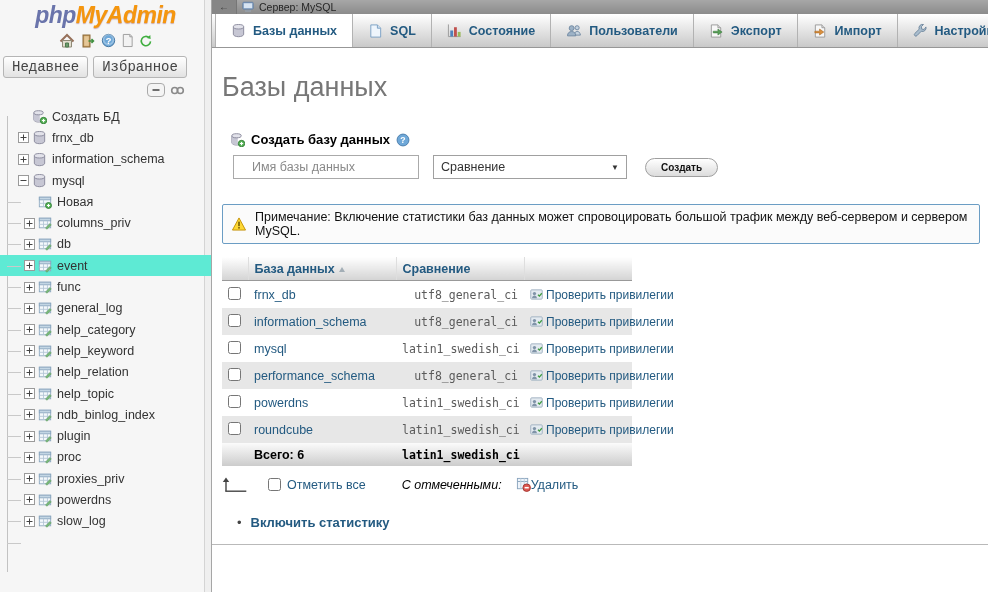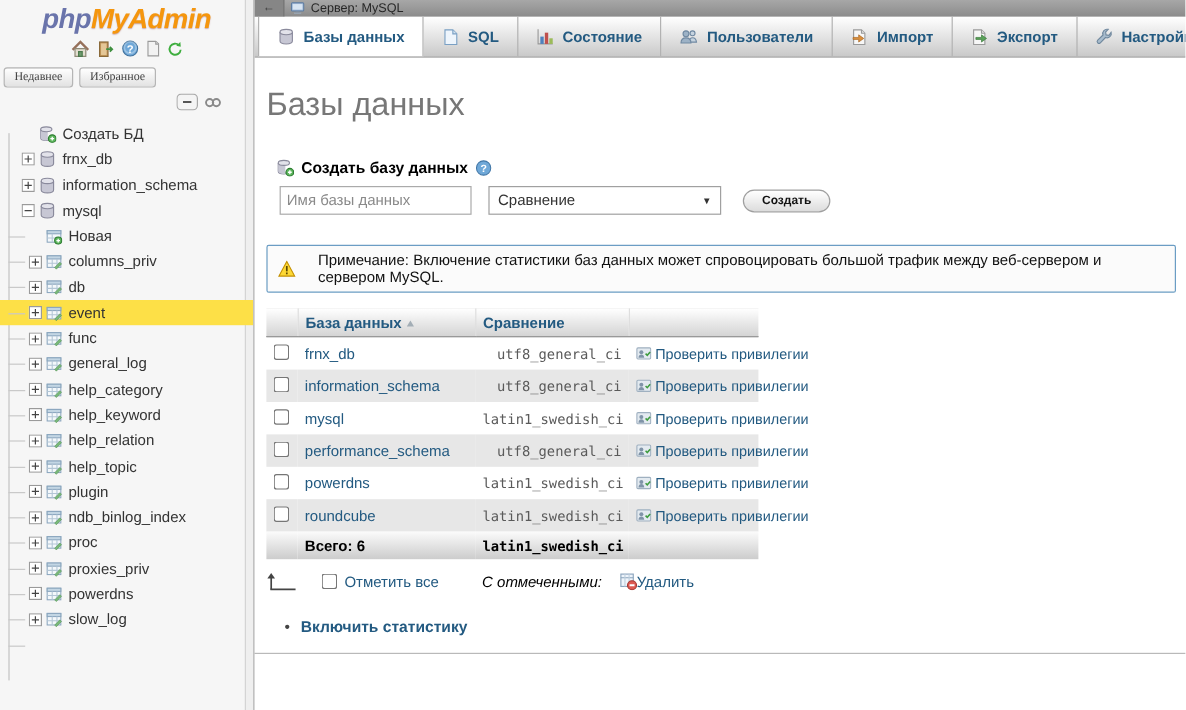--- a/index.html
+++ b/index.html
@@ -10,31 +10,31 @@
   .sidebar{width:212px;min-width:212px;height:592px;background:#f6f6f6;
     border-right:1px solid #a6a6a6;position:relative;box-sizing:border-box;}
   .resize-strip{position:absolute;right:0;top:0;bottom:0;width:6px;background:#efefef;
     border-left:1px solid #d4d4d4;}
   .logo{ text-align:center;margin-top:2px;font-size:23px;font-weight:bold;font-style:italic;
     letter-spacing:-0.5px;cursor:pointer;}
   .logo .php{color:#6a74ab;}
   .logo .my{color:#f5960d;text-shadow:0 1px 1px #caa;}
   .nav-icons{display:flex;justify-content:center;gap:5px;margin-top:3px;height:17px;align-items:center;}
   .side-tabs{display:flex;gap:5px;margin:7px 0 0 3px;}
-  .side-tab{font-size:10px;color:#444;background:linear-gradient(#fff,#e2e2e2);
+  .side-tab{font-size:14px;color:#444;background:linear-gradient(#fff,#e2e2e2);
     border:1px solid #b5b5b5;border-radius:3px;padding:2px 8px;cursor:pointer;
-    font-family:Liberation Serif, serif;}
+    font-family:Liberation Mono, monospace;}
   .panel-ctrl{display:flex;justify-content:flex-end;align-items:center;gap:5px;
     margin:4px 26px 0 0;height:16px;}
   .tree{position:relative;margin-top:8px;font-size:12.5px;height:470px;overflow:hidden;}
   .vguide{position:absolute;left:7px;top:10px;bottom:4px;width:0;
     border-left:1px solid #c2c2c2;}
   .trow{position:relative;display:flex;align-items:center;height:21.3px;white-space:nowrap;
     cursor:pointer;z-index:1;}
-  .trow.sel{background:#fde047;}
+  .trow.sel{background:#5eead4;}
   .trow.child::before{content:"";position:absolute;left:7px;top:50%;width:14px;height:1px;
     background:#c9c9c9;}
   .trow .exp{width:11px;height:11px;display:inline-flex;flex:none;background:#f6f6f6;}
   .trow .sp{width:11px;flex:none;}
   .trow .ti{margin-left:3px;display:inline-flex;flex:none;}
   .trow .lbl{margin-left:5px;color:#333;}
   .lv0{padding-left:18px;} .lv1{padding-left:24px;}
   .ic{display:inline-flex;align-items:center;}
 
   
@@ -48,31 +48,31 @@
     display:flex;align-items:stretch;overflow:hidden;white-space:nowrap;padding-left:3px;}
   .tab{display:inline-flex;align-items:center;gap:7px;padding:0 15px;font-size:12.5px;
     font-weight:bold;color:#235a81;border-right:1px solid #b2b2b2;cursor:pointer;flex:none;}
   .tab.first{border-left:1px solid #b2b2b2;}
   .tab.active{background:#fff;}
   .content{padding:0 8px 0 9px;flex:1;position:relative;}
   h1{font-size:27px;font-weight:normal;color:#777;margin:24px 0 0 1px;}
   .create-head{display:flex;align-items:center;gap:6px;margin:29px 0 0 9px;
     font-size:13px;font-weight:bold;color:#000;}
   .create-form{display:flex;align-items:center;margin:8px 0 0 12px;}
-  .txt-input{width:148px;height:16px;border:1px solid #aaa;padding:3px 5px;font-size:12.5px;
+  .txt-input{width:148px;height:16px;border:1px solid #aaa;padding:3px 18px;font-size:12.5px;
     font-family:"Liberation Sans",sans-serif;color:#333;}
   .txt-input::placeholder{color:#8a8a8a;}
   .select{width:178px;margin-left:14px;border:1px solid #a0a0a0;background:#fff;height:22px;
     display:flex;align-items:center;justify-content:space-between;padding:0 7px;font-size:12.5px;
     color:#333;cursor:pointer;}
   .select .arrow{font-size:8px;color:#333;}
   .pill-btn{margin-left:18px;border:1px solid #9f9f9f;border-radius:11px;
     background:linear-gradient(#ffffff,#dcdcdc);padding:3px 15px;font-size:10px;font-weight:bold;
     color:#111;cursor:pointer;font-family:"Liberation Sans",sans-serif;}
-  .notice{display:flex;align-items:center;gap:18px;border:1px solid #6b9dc4;border-radius:2px;
+  .notice{display:flex;align-items:center;gap:8px;border:1px solid #6b9dc4;border-radius:2px;
     background:#fbfbfb;margin:25px 0 0 1px;padding:5px 8px;font-size:12.5px;color:#111;}
 
   
   table.db{border-collapse:collapse;margin:13px 0 0 1px;font-size:12.5px;table-layout:fixed;width:410px;}
   table.db th{background:linear-gradient(#ffffff,#d4d4d4);border-bottom:1px solid #999;
     text-align:left;padding:4px 6px;height:15px;}
   table.db th + th{border-left:1px solid #dedede;}
   table.db th a{color:#235a81;text-decoration:none;font-weight:bold;}
   table.db td{padding:5px 6px;height:17px;vertical-align:middle;}
   tr.odd td{background:#e7e7e7;}
@@ -426,41 +426,41 @@
           <span class="ti">
             <svg width="14" height="14" viewBox="0 0 16 16">
               <rect x="1.5" y="2.5" width="13" height="11" fill="#f4f8fb" stroke="#8ba6be"></rect>
               <rect x="1.5" y="2.5" width="13" height="3" fill="#c3d6e4" stroke="#8ba6be"></rect>
               <line x1="6.3" y1="5.5" x2="6.3" y2="13.5" stroke="#b3c6d6"></line>
               <line x1="10.8" y1="5.5" x2="10.8" y2="13.5" stroke="#b3c6d6"></line>
               <line x1="1.5" y1="9.5" x2="14.5" y2="9.5" stroke="#b3c6d6"></line>
               <path d="M8.6 13.6l5-5 1.6 1.6-5 5z" fill="#79b879" stroke="#4e8f4e" stroke-width="0.5"></path>
             </svg>
           </span>
+          <span class="lbl">ndb_binlog_index</span>
+        </div>
+        <div class="trow lv1 child ">
+          <span class="exp">
+            <svg width="11" height="11" viewBox="0 0 11 11">
+              <rect x="0.5" y="0.5" width="10" height="10" fill="#fff" stroke="#9a9a9a"></rect>
+              <line x1="2.5" y1="5.5" x2="8.5" y2="5.5" stroke="#444"></line>
+              <line x1="5.5" y1="2.5" x2="5.5" y2="8.5" stroke="#444"></line>
+            </svg>
+          </span>
+          <span class="ti">
+            <svg width="14" height="14" viewBox="0 0 16 16">
+              <rect x="1.5" y="2.5" width="13" height="11" fill="#f4f8fb" stroke="#8ba6be"></rect>
+              <rect x="1.5" y="2.5" width="13" height="3" fill="#c3d6e4" stroke="#8ba6be"></rect>
+              <line x1="6.3" y1="5.5" x2="6.3" y2="13.5" stroke="#b3c6d6"></line>
+              <line x1="10.8" y1="5.5" x2="10.8" y2="13.5" stroke="#b3c6d6"></line>
+              <line x1="1.5" y1="9.5" x2="14.5" y2="9.5" stroke="#b3c6d6"></line>
+              <path d="M8.6 13.6l5-5 1.6 1.6-5 5z" fill="#79b879" stroke="#4e8f4e" stroke-width="0.5"></path>
+            </svg>
+          </span>
           <span class="lbl">plugin</span>
-        </div>
-        <div class="trow lv1 child ">
-          <span class="exp">
-            <svg width="11" height="11" viewBox="0 0 11 11">
-              <rect x="0.5" y="0.5" width="10" height="10" fill="#fff" stroke="#9a9a9a"></rect>
-              <line x1="2.5" y1="5.5" x2="8.5" y2="5.5" stroke="#444"></line>
-              <line x1="5.5" y1="2.5" x2="5.5" y2="8.5" stroke="#444"></line>
-            </svg>
-          </span>
-          <span class="ti">
-            <svg width="14" height="14" viewBox="0 0 16 16">
-              <rect x="1.5" y="2.5" width="13" height="11" fill="#f4f8fb" stroke="#8ba6be"></rect>
-              <rect x="1.5" y="2.5" width="13" height="3" fill="#c3d6e4" stroke="#8ba6be"></rect>
-              <line x1="6.3" y1="5.5" x2="6.3" y2="13.5" stroke="#b3c6d6"></line>
-              <line x1="10.8" y1="5.5" x2="10.8" y2="13.5" stroke="#b3c6d6"></line>
-              <line x1="1.5" y1="9.5" x2="14.5" y2="9.5" stroke="#b3c6d6"></line>
-              <path d="M8.6 13.6l5-5 1.6 1.6-5 5z" fill="#79b879" stroke="#4e8f4e" stroke-width="0.5"></path>
-            </svg>
-          </span>
-          <span class="lbl">ndb_binlog_index</span>
         </div>
         <div class="trow lv1 child ">
           <span class="exp">
             <svg width="11" height="11" viewBox="0 0 11 11">
               <rect x="0.5" y="0.5" width="10" height="10" fill="#fff" stroke="#9a9a9a"></rect>
               <line x1="2.5" y1="5.5" x2="8.5" y2="5.5" stroke="#444"></line>
               <line x1="5.5" y1="2.5" x2="5.5" y2="8.5" stroke="#444"></line>
             </svg>
           </span>
           <span class="ti">
@@ -593,34 +593,34 @@
               <path d="M1.6 13.2c0-3 1.9-4.6 4.4-4.6s4.4 1.6 4.4 4.6z" fill="#9db2c6" stroke="#7089a2"></path>
             </svg>
           </span>
           <span>Пользователи</span>
         </a>
         <a class="tab">
           <span class="ic">
             <svg width="15" height="16" viewBox="0 0 16 16">
               <path d="M2.5 1.5h7l3 3v10h-10z" fill="#f7f7f7" stroke="#9a9a9a"></path>
               <path d="M9.5 1.5V4.5h3" fill="#e2e2e2" stroke="#9a9a9a"></path>
-              <path d="M2 8.2h5V5.9l4.5 3.2L7 12.3V10H2z" fill="#d98f3e" stroke="#a8661f" stroke-width="0.6"></path>
-            </svg>
-          </span>
-          <span>Импорт</span>
+              <path d="M4.5 8.2h5V5.9L14 9.1l-4.5 3.2V10h-5z" fill="#58a058" stroke="#3c7a3c" stroke-width="0.6"></path>
+            </svg>
+          </span>
+          <span>Экспорт</span>
         </a>
         <a class="tab">
           <span class="ic">
             <svg width="15" height="16" viewBox="0 0 16 16">
               <path d="M2.5 1.5h7l3 3v10h-10z" fill="#f7f7f7" stroke="#9a9a9a"></path>
               <path d="M9.5 1.5V4.5h3" fill="#e2e2e2" stroke="#9a9a9a"></path>
-              <path d="M4.5 8.2h5V5.9L14 9.1l-4.5 3.2V10h-5z" fill="#58a058" stroke="#3c7a3c" stroke-width="0.6"></path>
-            </svg>
-          </span>
-          <span>Экспорт</span>
+              <path d="M2 8.2h5V5.9l4.5 3.2L7 12.3V10H2z" fill="#d98f3e" stroke="#a8661f" stroke-width="0.6"></path>
+            </svg>
+          </span>
+          <span>Импорт</span>
         </a>
         <a class="tab">
           <span class="ic">
             <svg width="15" height="15" viewBox="0 0 16 16">
               <path d="M13.8 4.2a3.8 3.8 0 0 1-5 4.6l-4.6 4.7a1.6 1.6 0 0 1-2.3-2.3l4.7-4.6a3.8 3.8 0 0 1 4.6-5L8.9 3.9l.4 2.6 2.6.4z" fill="#a8bccd" stroke="#70889e"></path>
             </svg>
           </span>
           <span>Настройки</span>
         </a>
       </nav>

